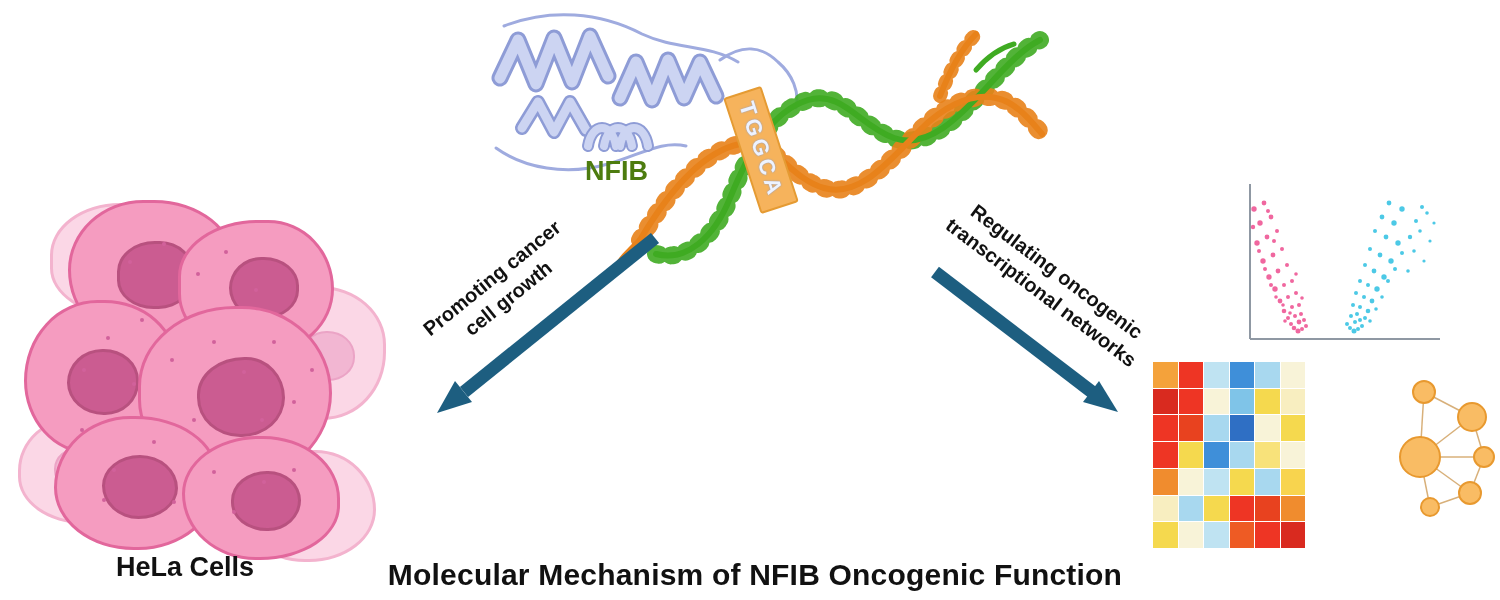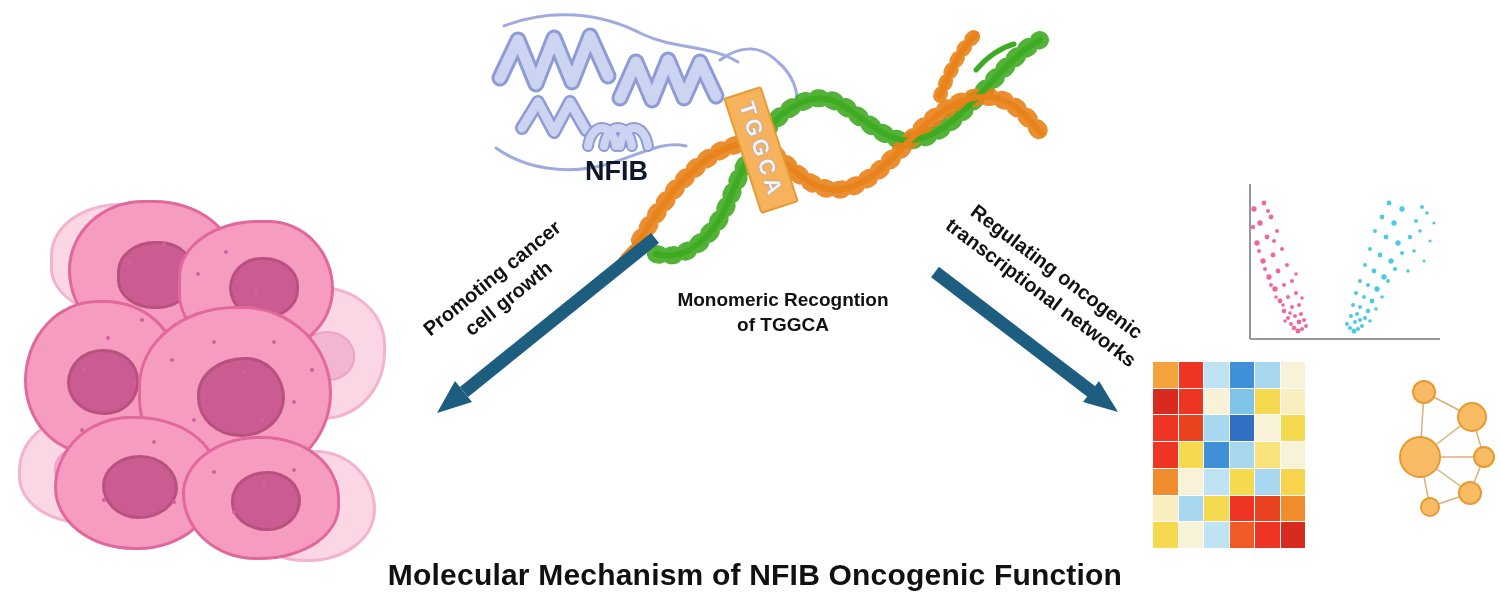--- a/index.html
+++ b/index.html
@@ -5,21 +5,21 @@
   html,body{margin:0;padding:0;background:#ffffff;}
   #canvas{position:relative;width:1500px;height:600px;background:#ffffff;overflow:hidden;
           font-family:"Liberation Sans",sans-serif;}
   .abs{position:absolute;}
 
   
   .big-label{font-weight:bold;font-size:27px;color:#111;text-align:center;}
   .title-label{font-weight:bold;font-size:30px;color:#111;text-align:center;letter-spacing:.2px;}
   .caption{font-weight:bold;font-size:19px;color:#111;text-align:center;line-height:25px;}
   .arrow-text{font-weight:bold;font-size:20px;color:#111;text-align:center;line-height:26px;}
-  .nfib-label{font-weight:bold;font-size:27px;color:#0f172a;}
+  .nfib-label{font-weight:bold;font-size:27px;color:#4d7c0f;}
 
   
   #hela-canvas{left:10px;top:168px;width:382px;height:390px;}
   .cell{position:absolute;}
   .cell.light{background:#fbd7e6;border:3px solid #f3b3ce;}
   .cell.main{background:#f59cc0;border:3px solid #e2679c;}
   .nucleus{position:absolute;}
   .nucleus.main{background:#cb5c91;border:3px solid #b8517f;}
   .nucleus.light{background:#f2b6d2;border:2px solid #eba4c6;}
   .dot{position:absolute;width:4px;height:4px;border-radius:50%;background:#d1619b;}
@@ -94,20 +94,21 @@
       <div class="dot" style="left: 252px; top: 312px;"></div>
       <div class="dot" style="left: 162px; top: 332px;"></div>
       <div class="dot" style="left: 222px; top: 342px;"></div>
       <div class="dot" style="left: 92px; top: 330px;"></div>
       <div class="dot" style="left: 282px; top: 300px;"></div>
       <div class="dot" style="left: 130px; top: 150px;"></div>
       <div class="dot" style="left: 250px; top: 250px;"></div>
       <div class="dot" style="left: 70px; top: 260px;"></div>
       <div class="dot" style="left: 300px; top: 200px;"></div>
     </div>
+  <div class="abs big-label" style="left:65px;top:552px;width:240px;">HeLa Cells</div>
 
   <svg class="abs" style="left:470px;top:0px;" width="600" height="290" viewBox="0 0 600 290">
 
     <g fill="none" stroke-linecap="round" stroke-linejoin="round">
       <path d="M34,26 C80,8 130,12 172,34 C206,50 238,44 268,62" stroke="#9fabdf" stroke-width="3"></path>
       <path d="M26,148 C54,168 96,176 138,164 C170,155 192,140 216,146" stroke="#9fabdf" stroke-width="3"></path>
       <path d="M250,60 C272,44 292,46 308,62 C322,74 330,92 326,108" stroke="#9fabdf" stroke-width="3"></path>
 
       <path d="M30,78 L48,40 L66,84 L84,38 L102,82 L120,36 L138,76" stroke="#8e9cd6" stroke-width="17"></path>
       <path d="M30,78 L48,40 L66,84 L84,38 L102,82 L120,36 L138,76" stroke="#ccd4f2" stroke-width="11"></path>
@@ -131,24 +132,20 @@
       <path d="M470,96 C480,70 492,48 506,34" stroke="#e8821a" stroke-width="6"></path>
       <path d="M470,96 C480,70 492,48 506,34" stroke="#e8821a" stroke-width="14" stroke-dasharray="3 10" opacity="0.9"></path>
       <path d="M506,70 C518,56 530,48 544,44" stroke="#3fab22" stroke-width="5"></path>
     </g>
   </svg>
 
   <div class="abs nfib-label" style="left:585px;top:156px;">NFIB</div>
 
   <div id="tggca-banner" class="abs">TGGCA</div>
 
-  <div class="abs caption" style="left:633px;top:287px;width:300px;">
-    <div>Monomeric Recogntion</div>
-    <div>of TGGCA</div>
-  </div>
 
   <svg class="abs" style="left:0;top:0;pointer-events:none;" width="1500" height="600">
     <g>
       <line x1="655" y1="238" x2="464" y2="392" stroke="#1d5e80" stroke-width="13"></line>
       <polygon points="437,413 455,381 472,402" fill="#1d5e80"></polygon>
     </g>
     <g>
       <line x1="935" y1="272" x2="1092" y2="392" stroke="#1d5e80" stroke-width="13"></line>
       <polygon points="1118,412 1083,402 1099,381" fill="#1d5e80"></polygon>
     </g>

